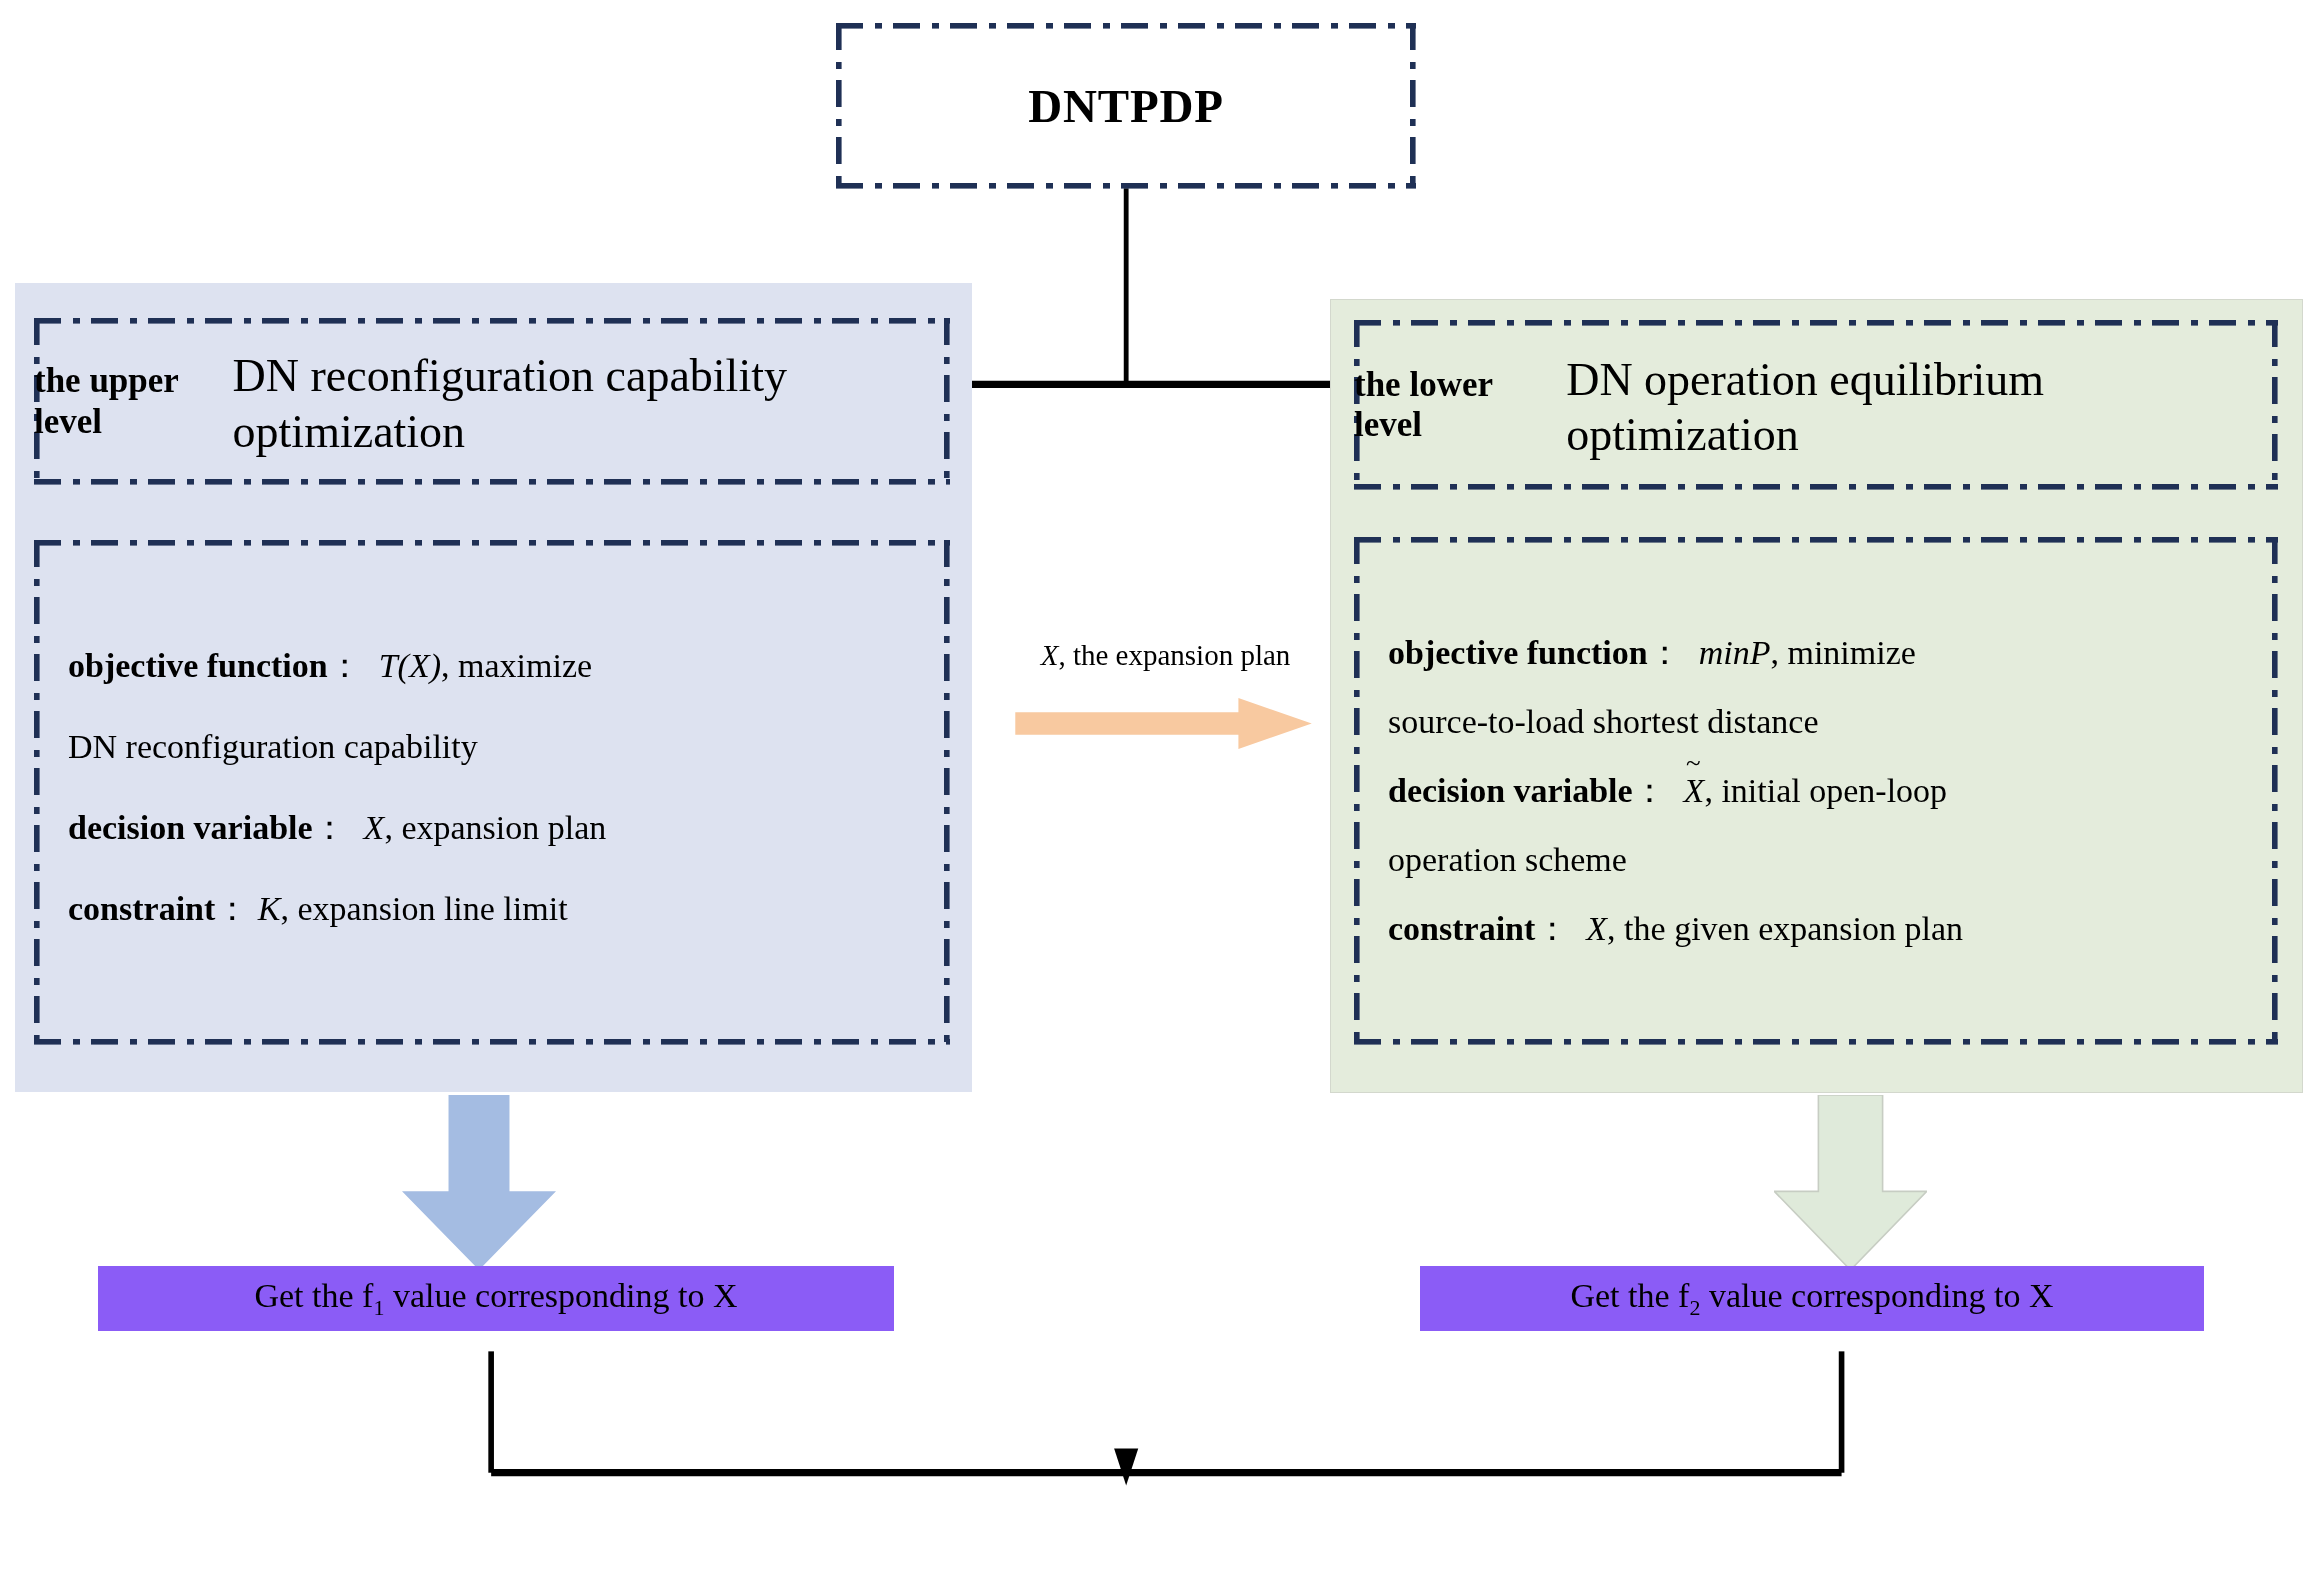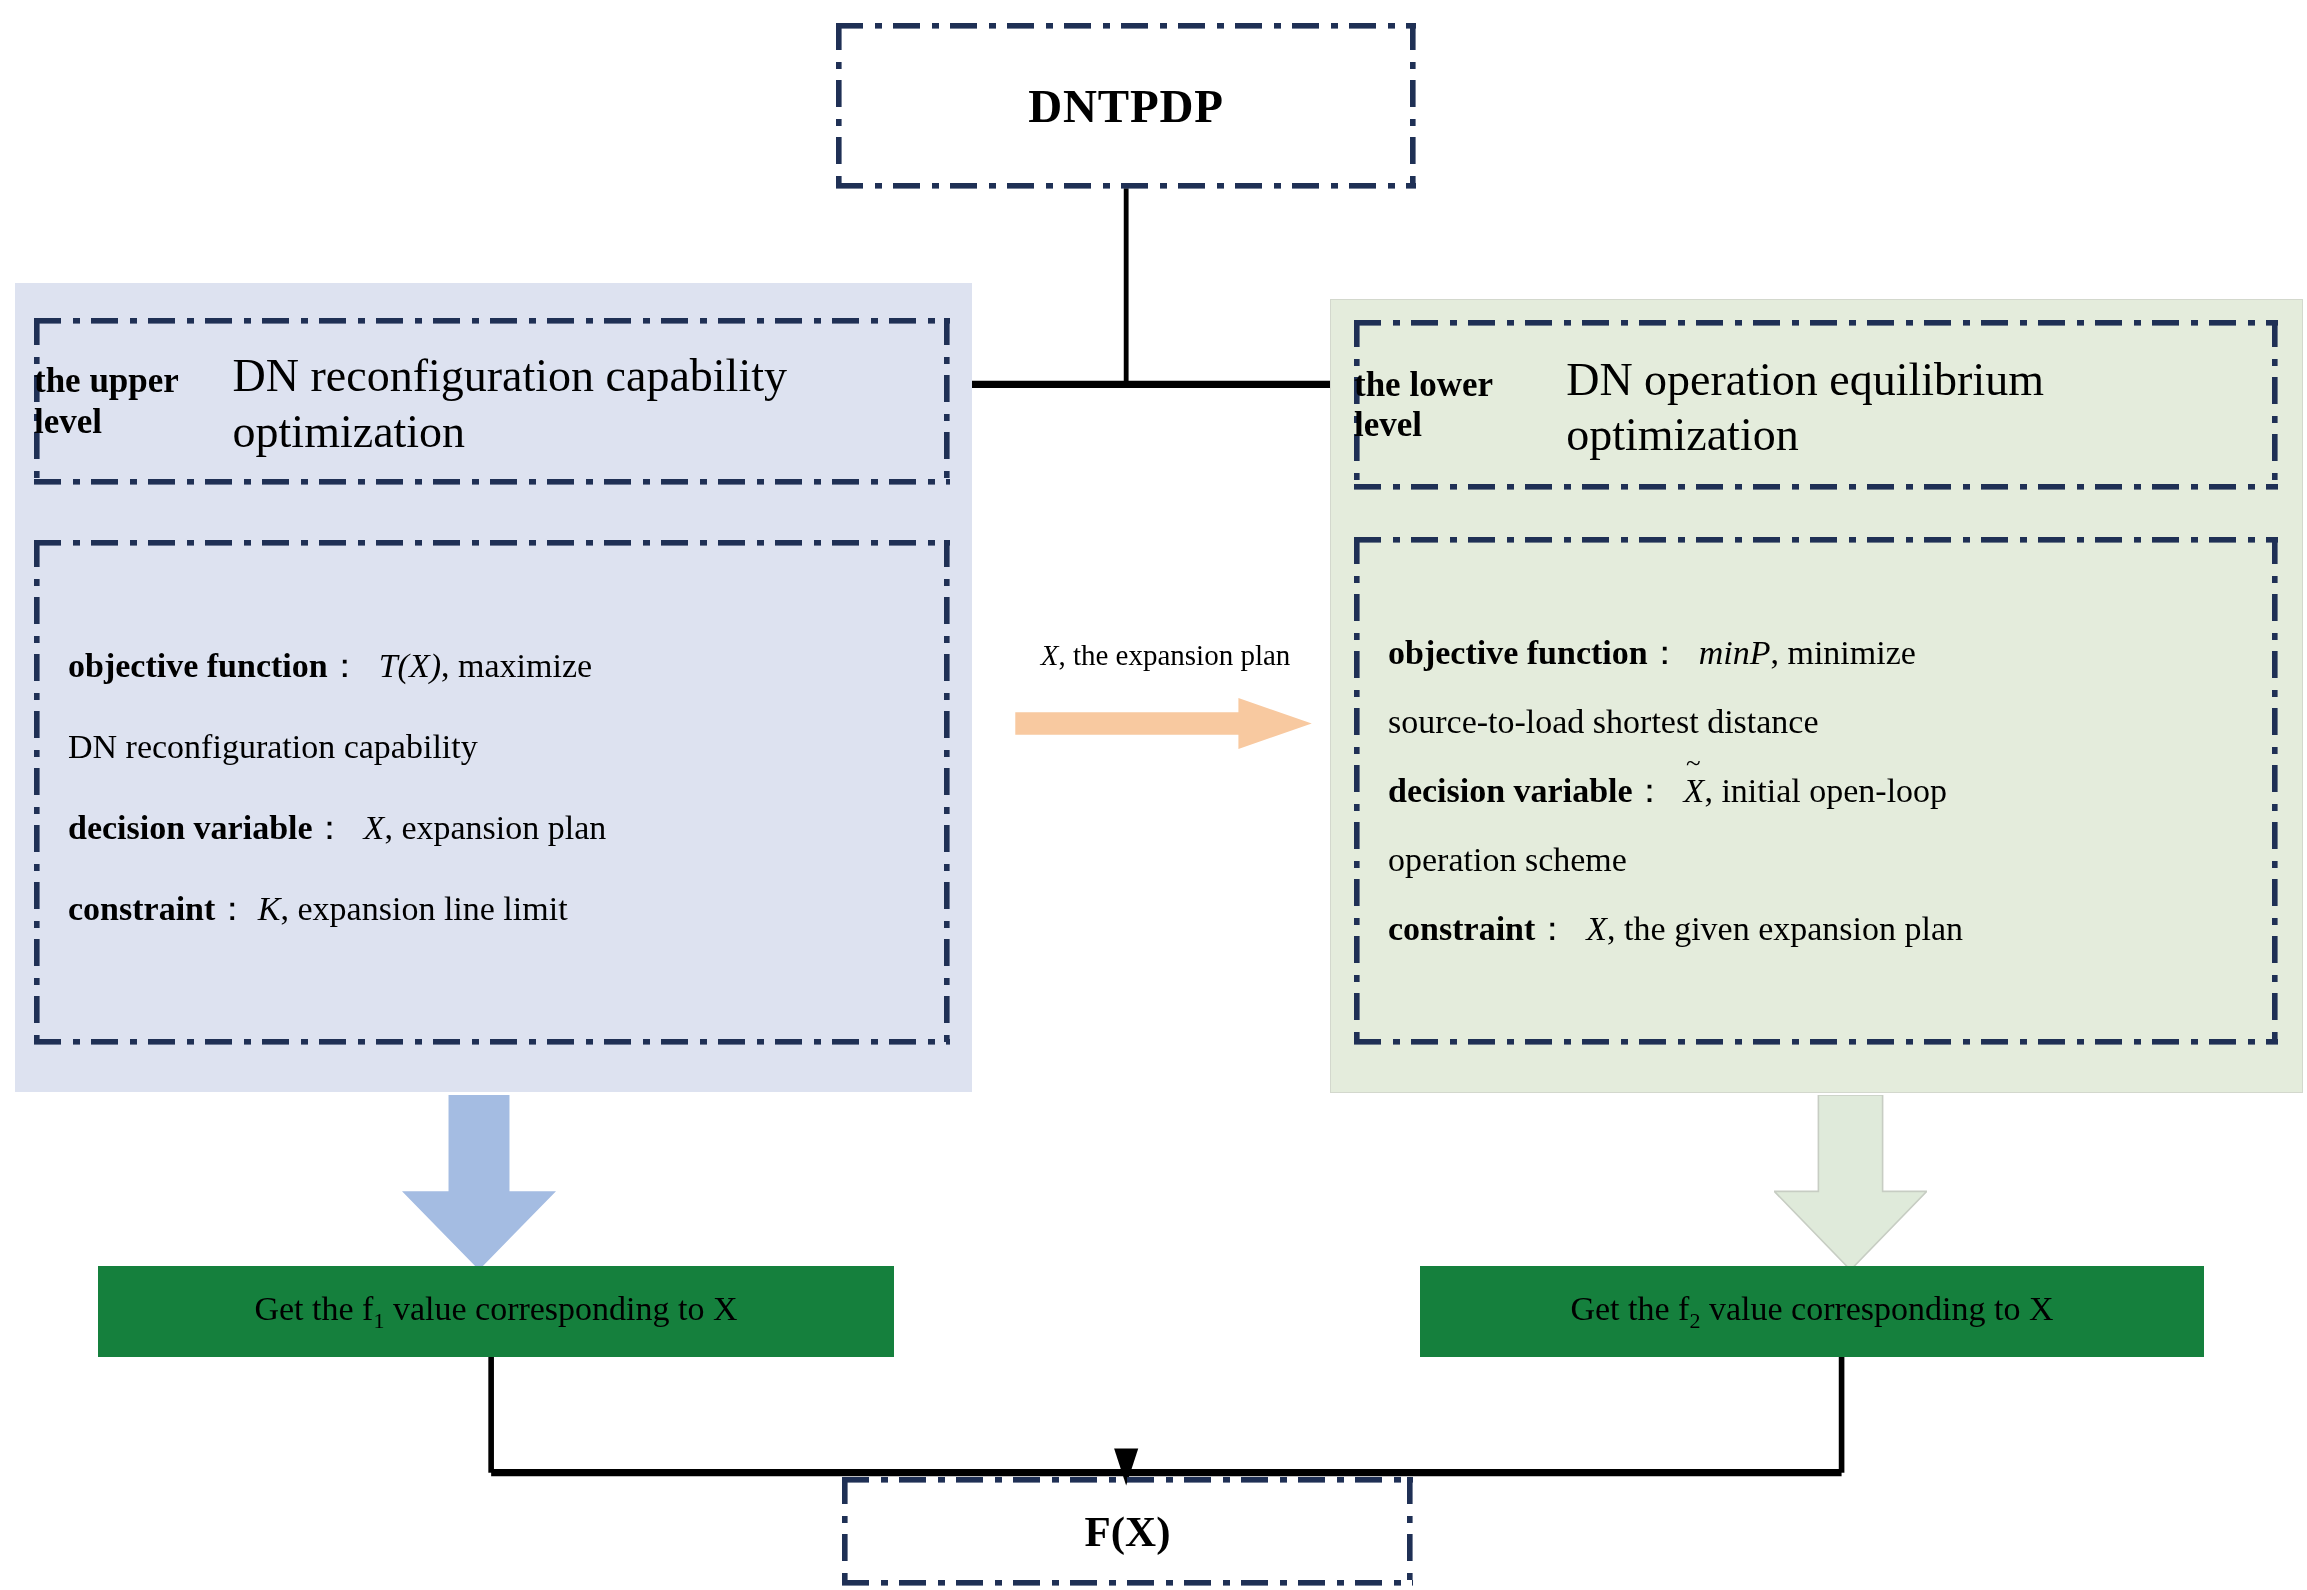--- a/index.html
+++ b/index.html
@@ -103,23 +103,23 @@
   #orange-arrow {
     left: 1014px; top: 698px; width: 299px; height: 51px;
   }
 
   
   #blue-arrow { left: 402px; top: 1095px; width: 154px; height: 175px; }
   #green-arrow { left: 1774px; top: 1095px; width: 153px; height: 175px; }
 
   
   .result-box {
-    height: 91px;
+    height: 65px;
     display: flex; align-items: center; justify-content: center;
-    background: #15803d;
+    background: #8b5cf6;
   }
   #result-left { left: 98px; top: 1266px; width: 796px; }
   #result-right { left: 1420px; top: 1266px; width: 784px; }
   .result-text { font-size: 34px; color: #000; }
   .result-text sub { font-size: 22px; }
 
   
   #fx-box {
     left: 842px; top: 1477px; width: 571px; height: 109px;
     display: flex; align-items: center; justify-content: center;
@@ -224,18 +224,15 @@
   </svg>
 
   <div id="result-left" class="abs result-box">
     <span class="result-text"><span>Get the f</span><sub>1</sub><span> value corresponding to X</span></span>
   </div>
 
   <div id="result-right" class="abs result-box">
     <span class="result-text"><span>Get the f</span><sub>2</sub><span> value corresponding to X</span></span>
   </div>
 
-  <div id="fx-box" class="dashdot-box">
-    <span id="fx-label">F(X)</span>
-  </div>
 
 </div>
 
 
 </body></html>

